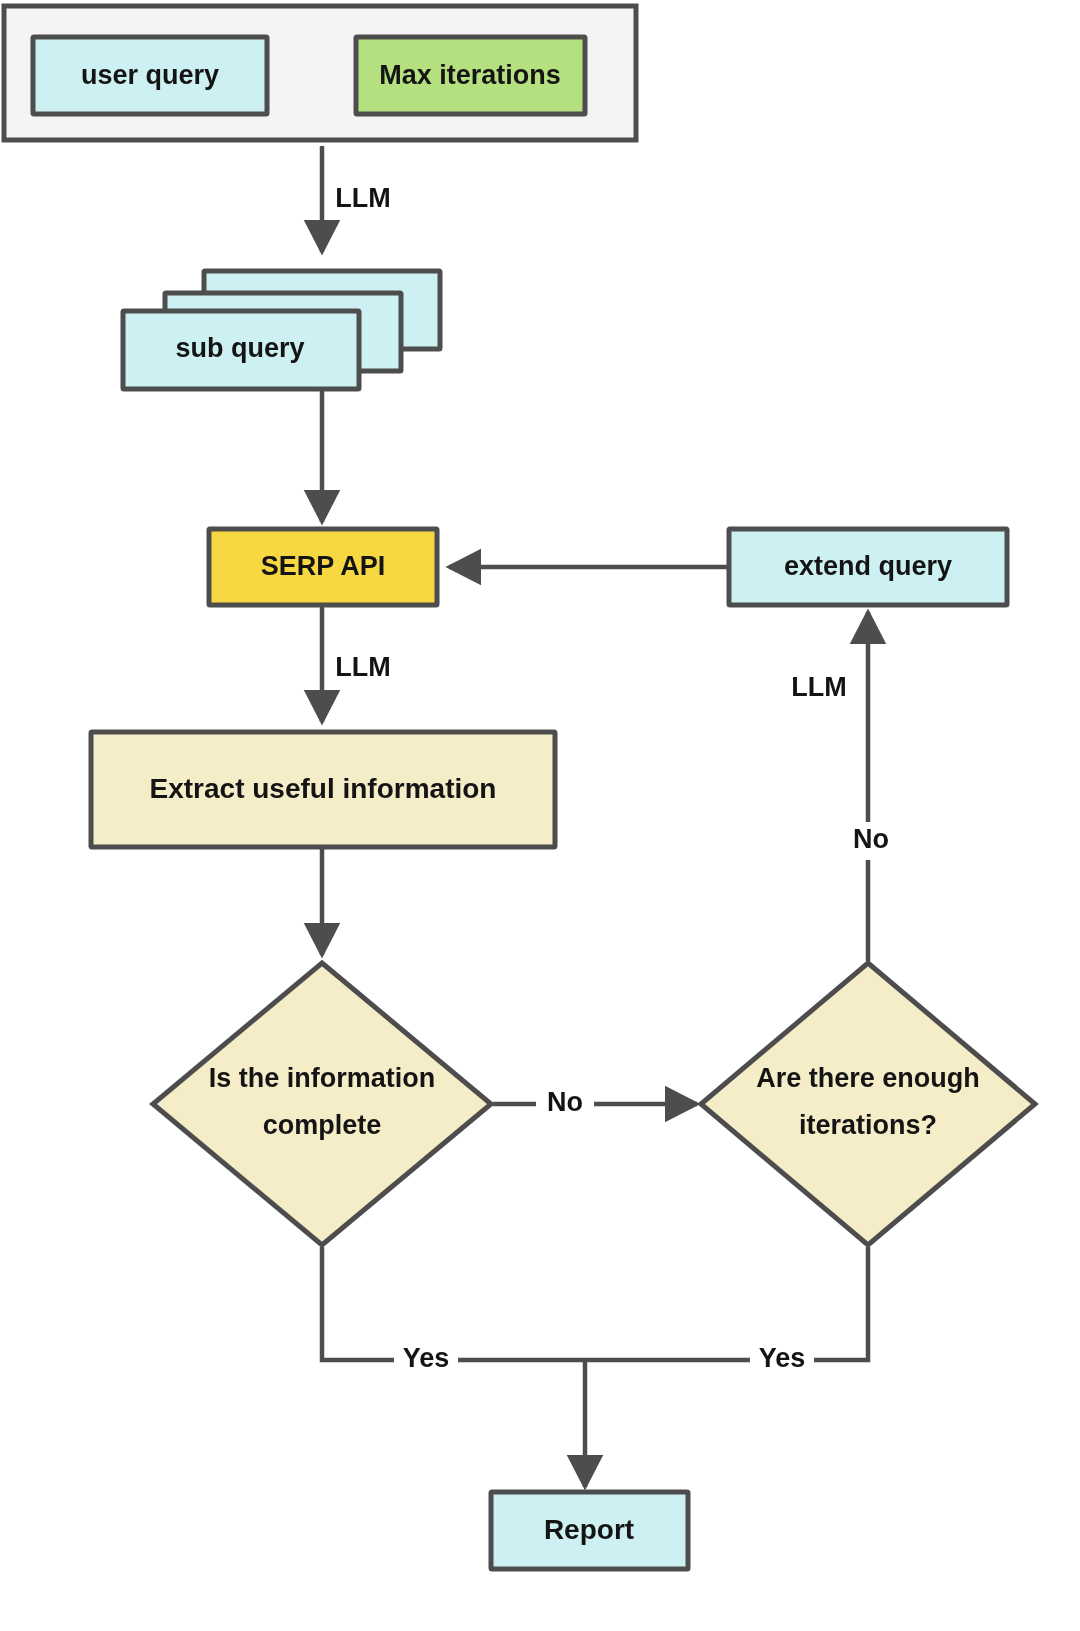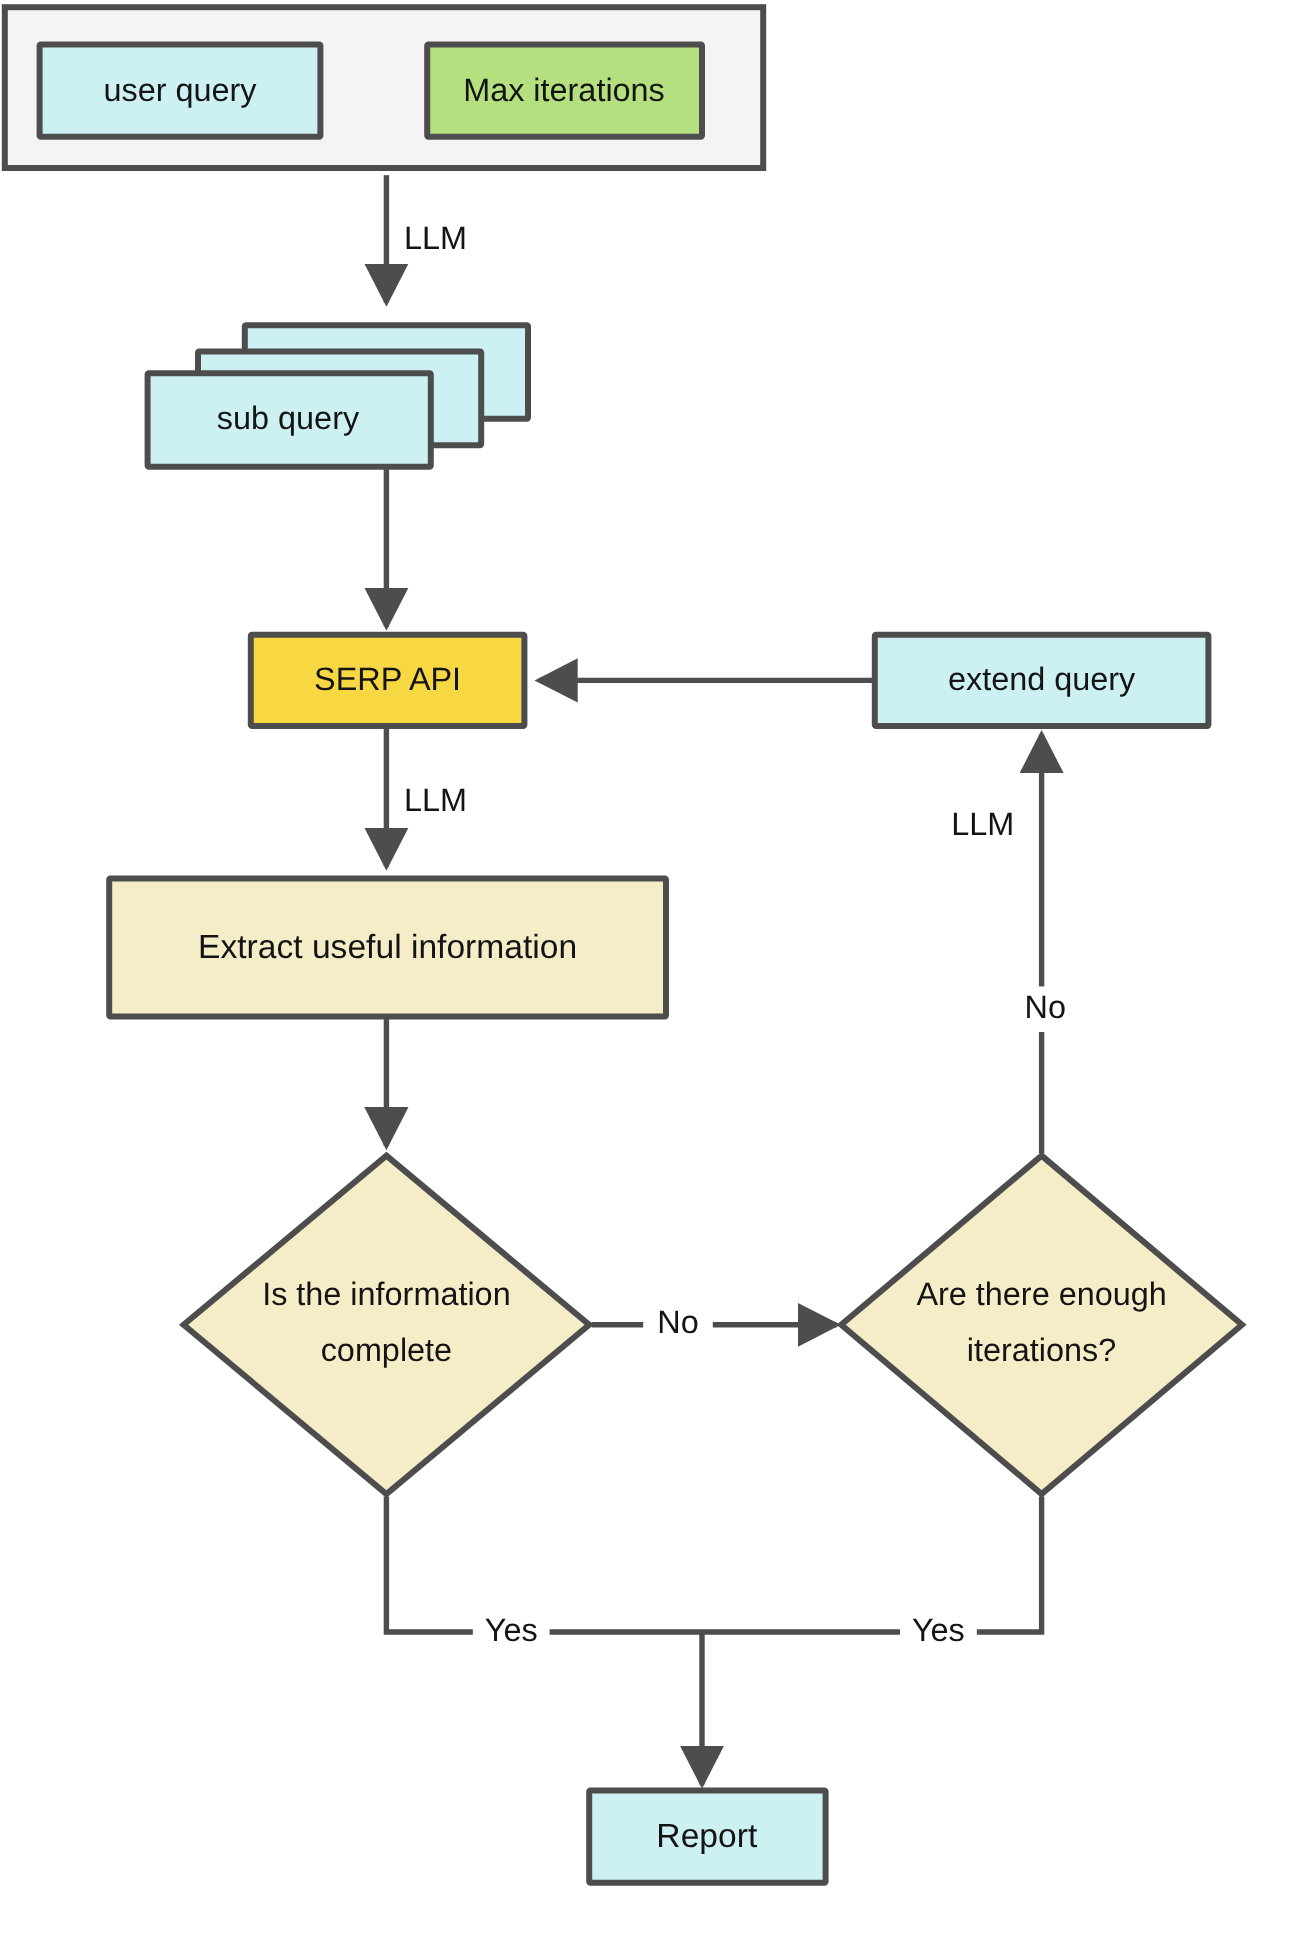--- a/index.html
+++ b/index.html
@@ -10,20 +10,21 @@
   body {
     width: 1080px;
     height: 1631px;
     font-family: "Liberation Sans", sans-serif;
     overflow: hidden;
   }
   #diagram-root {
     position: relative;
     width: 1080px;
     height: 1631px;
+    font-weight: bold;
   }
   svg.flow {
     display: block;
     width: 1080px;
     height: 1631px;
   }
   .node-shape {
     stroke: #4d4d4d;
     stroke-width: 5;
   }

